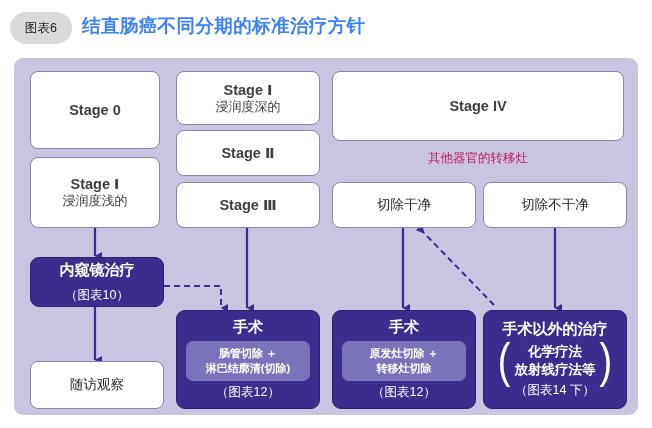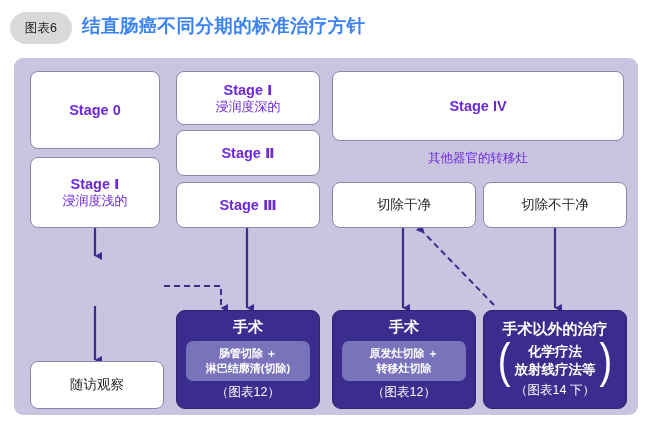--- a/index.html
+++ b/index.html
@@ -25,21 +25,21 @@
     position:absolute;left:14px;top:58px;width:624px;height:357px;
     background:#c9c5e0;border-radius:9px;
   }
   .box{
     position:absolute;box-sizing:border-box;border-radius:8px;
     display:flex;flex-direction:column;align-items:center;justify-content:center;
     text-align:center;line-height:1.25;
   }
   .stage{
     background:#ffffff;border:1px solid #8b86ab;
-    color:#6d28d9;font-weight:bold;font-size:14.5px;
+    color:#404040;font-weight:bold;font-size:14.5px;
   }
   .stage .sub{font-size:13px;font-weight:normal;}
   .plain{
     background:#ffffff;border:1px solid #8b86ab;
     color:#222222;font-weight:normal;font-size:13.5px;
   }
   .dark{
     background:#3a2d8e;border:1px solid #2d2270;
     color:#ffffff;font-weight:bold;border-radius:9px;
   }
@@ -47,21 +47,21 @@
   .dark .note{font-size:12.5px;font-weight:normal;margin-top:4px;}
   .inner-panel{
     background:#7a72ba;border-radius:7px;
     font-size:11px;font-weight:bold;line-height:1.35;
     padding:5px 8px;box-sizing:border-box;width:88%;
   }
   .paren-row{display:flex;align-items:center;justify-content:center;gap:4px;}
   .paren{font-size:38px;font-weight:300;line-height:.8;transform:scaleY(1.25);}
   .paren-txt{font-size:13.5px;font-weight:bold;line-height:1.35;}
   #label-meta{
-    position:absolute;color:#6d28d9;font-size:12.5px;text-align:center;
+    position:absolute;color:#be185d;font-size:12.5px;text-align:center;
   }
   svg#wires{position:absolute;left:0;top:0;width:624px;height:357px;overflow:visible;}
 </style>
 </head>
 <body>
 
 <div id="header">
   <div id="fig-badge">图表6</div>
   <div id="page-title">结直肠癌不同分期的标准治疗方针</div>
 </div>
@@ -125,20 +125,24 @@
   <div id="label-meta" style="left:318px;top:92px;width:292px;">其他器官的转移灶</div>
 
   <div class="box plain" style="left:318px;top:124px;width:144px;height:46px;">
     <div>切除干净</div>
   </div>
 
   <div class="box plain" style="left:469px;top:124px;width:144px;height:46px;">
     <div>切除不干净</div>
   </div>
 
+  <div class="box dark" style="left:16px;top:199px;width:134px;height:50px;">
+    <div class="hdr">内窥镜治疗</div>
+    <div class="note">（图表10）</div>
+  </div>
 
   <div class="box plain" style="left:16px;top:303px;width:134px;height:48px;">
     <div>随访观察</div>
   </div>
 
   <div class="box dark" style="left:162px;top:252px;width:144px;height:99px;padding:6px 0;">
     <div class="hdr">手术</div>
     <div class="inner-panel">
       <div>肠管切除 ＋</div>
       <div>淋巴结廓清(切除)</div>

